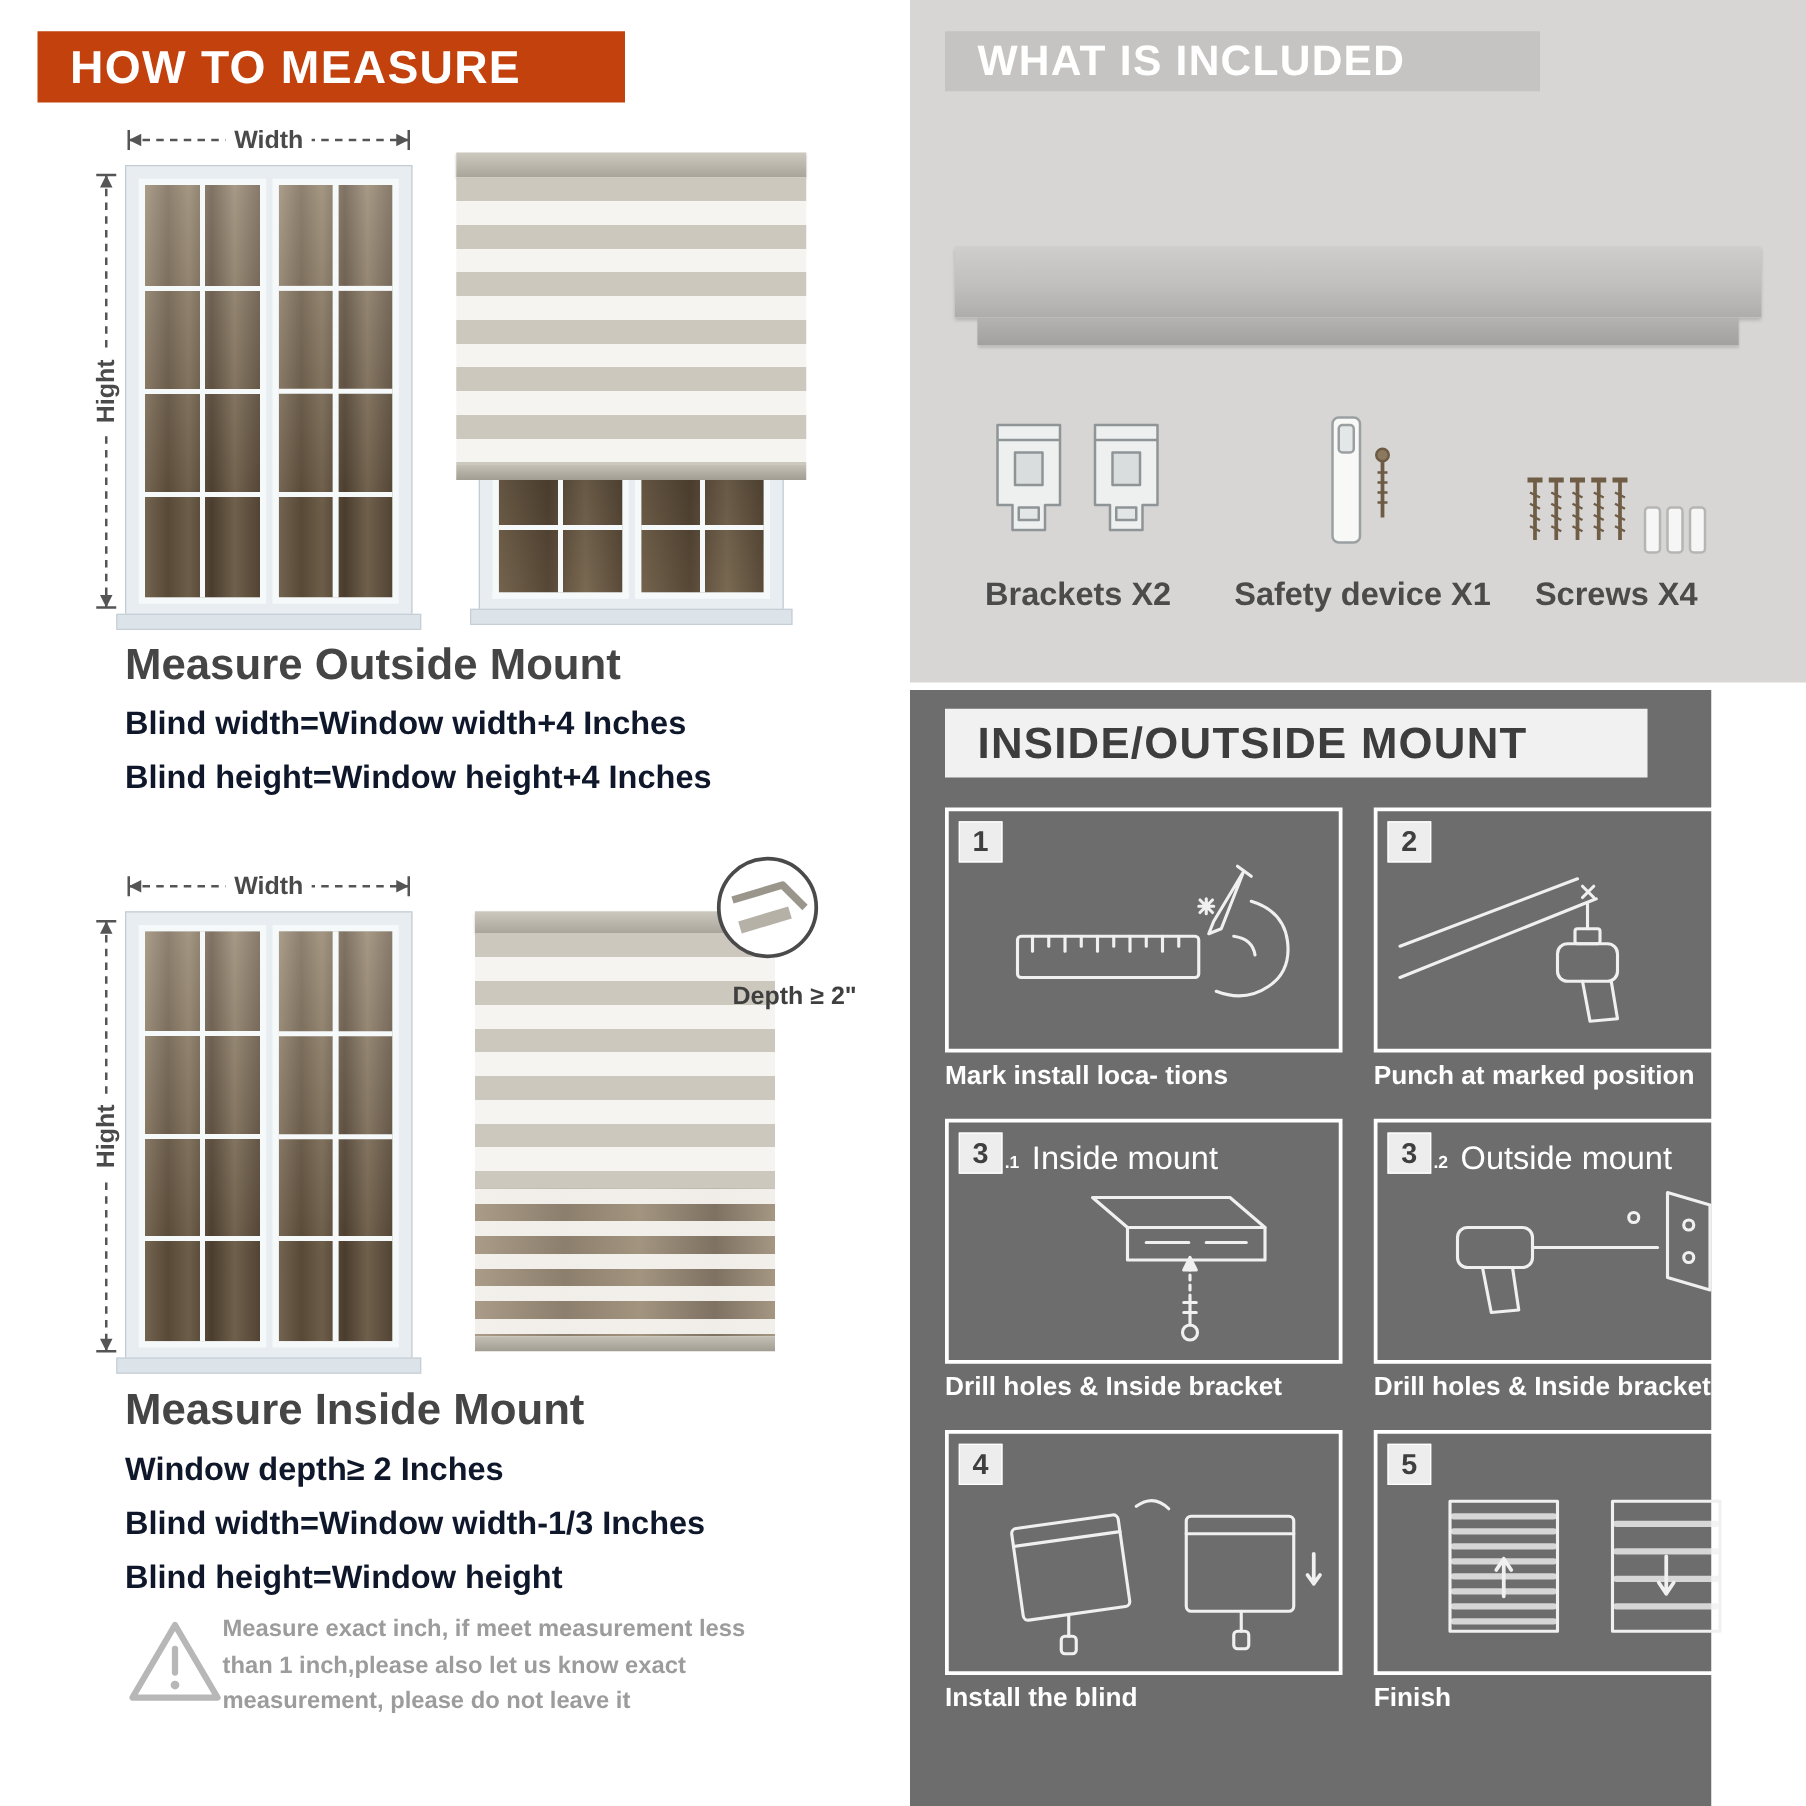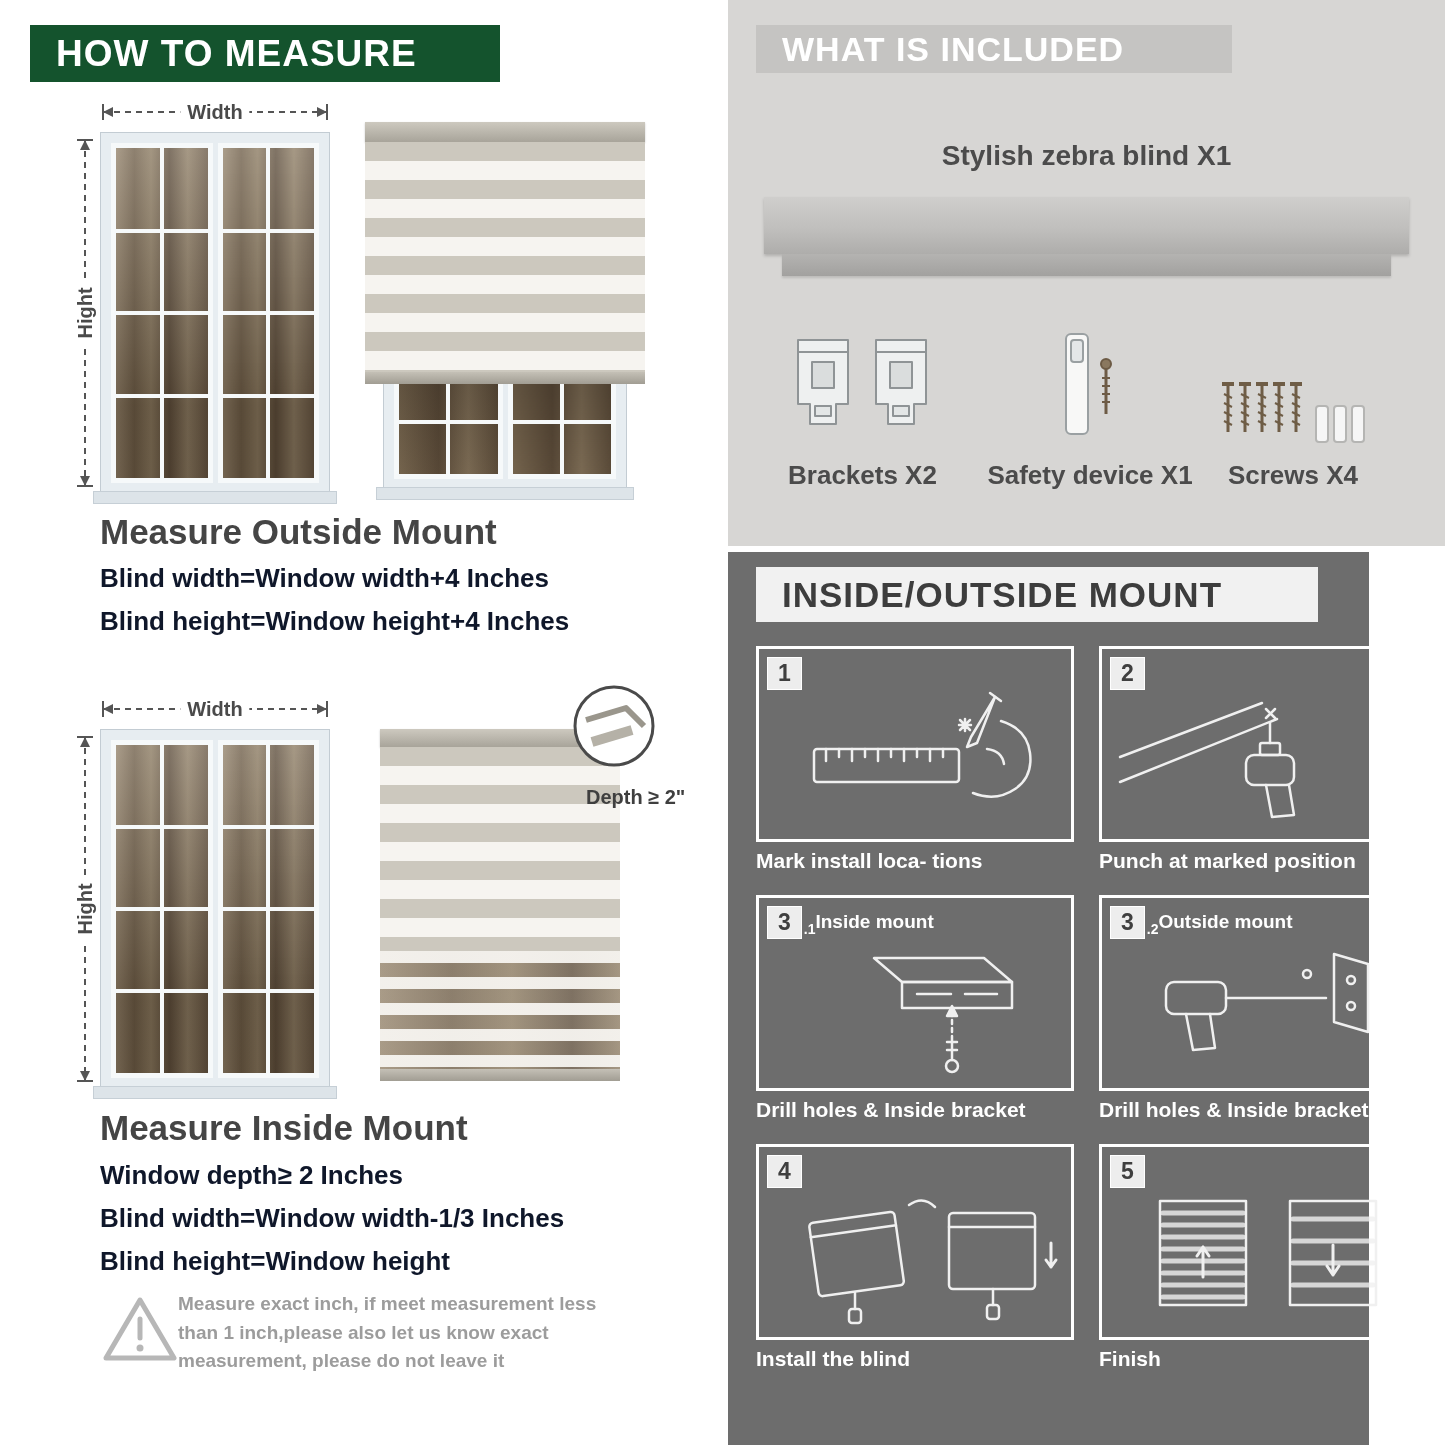--- a/index.html
+++ b/index.html
@@ -1,20 +1,20 @@
 <!DOCTYPE html>
 <html><head>
 <meta charset="utf-8">
 <style>
   *{margin:0;padding:0;box-sizing:border-box}
   html,body{width:1445px;height:1445px}
   body{position:relative;background:#fff;font-family:"Liberation Sans",sans-serif;overflow:hidden}
   .abs{position:absolute}
   .banner{display:flex;align-items:center;padding-left:26px;font-weight:700;letter-spacing:1px}
-  .banner-howto{background:#14532d;color:#fff;font-size:37px}
+  .banner-howto{background:#c2410c;color:#fff;font-size:37px}
   .banner-included{background:#c5c4c2;color:#fff;font-size:34px}
   .banner-mount{background:#f1f1f1;color:#3d3d3d;font-size:35px}
   .h1{font-size:35px;font-weight:700;color:#454545}
   .formula{font-size:26px;font-weight:700;color:#0f172a}
   .measure-label{font-size:20px;font-weight:700;color:#4a4a4a;background:#fff;padding:0 7px;line-height:1.1}
   .measure-label.vert{transform:translate(-50%,-50%) rotate(-90deg)}
   .depth-label{font-size:20px;font-weight:700;color:#3f3f3f}
   .window{background:#e7edf1;border:1px solid #c3ccd3;padding:10px;display:flex;gap:5px}
   .window::after{content:"";position:absolute;left:-8px;right:-8px;bottom:-11px;height:11px;background:#dde4e9;border:1px solid #c6cfd6}
   .sash{flex:1;border:5px solid #f6f9fa;position:relative;
@@ -43,21 +43,21 @@
   .product-label{font-size:28px;font-weight:700;color:#4b4b4b;text-align:center}
   .rail-main{background:linear-gradient(180deg,#cfcecc 0%,#c0bfbd 55%,#aeadab 100%);box-shadow:0 2px 3px rgba(0,0,0,.18)}
   .rail-sub{background:linear-gradient(180deg,#b4b3b1,#a2a19f);box-shadow:0 2px 2px rgba(0,0,0,.12)}
   .item-label{font-size:26px;font-weight:700;color:#4b4b4b;text-align:center}
   .mount-section{background:#6d6d6d}
   .mount-grid{display:grid;grid-template-columns:318px 318px;column-gap:25px;row-gap:22px}
   .panel{position:relative;height:196px;border:3px solid #fff}
   .panel-head{position:absolute;top:8px;left:8px;display:flex;align-items:flex-start;z-index:2}
   .badge{background:#ededed;color:#3f3f3f;font-weight:700;font-size:23px;line-height:1;padding:4px 10px;border:1px solid #fff}
   .badge-sub{color:#fff;font-weight:700;font-size:14px;margin:15px 0 0 2px}
-  .panel-title{color:#fff;font-weight:700;font-size:19px;margin:5px 0 0 0}
+  .panel-title{color:#fff;font-weight:400;font-size:26px;margin:5px 0 0 10px}
   .caption{margin-top:7px;font-size:21px;font-weight:700;color:#fff}
   .lineart{position:absolute;left:0;bottom:2px}
   .lineart *{stroke:#f0f0f0;fill:none;stroke-width:2.5;stroke-linecap:round;stroke-linejoin:round}
 </style>
 </head>
 <body>
 
 <div class="banner banner-howto abs" style="left:30px;top:25px;width:470px;height:57px">HOW TO MEASURE</div>
 
 <svg class="abs" style="left:100px;top:102px" width="230" height="20">
@@ -143,21 +143,20 @@
   <path d="M40,7 L74,65 L6,65 Z" fill="none" stroke="#b7b7b7" stroke-width="5" stroke-linejoin="round"></path>
   <line x1="40" y1="26" x2="40" y2="45" stroke="#b7b7b7" stroke-width="5" stroke-linecap="round"></line>
   <circle cx="40" cy="55" r="3.5" fill="#b7b7b7"></circle>
 </svg>
 <div class="warning-text abs" style="left:178px;top:1290px;width:450px">Measure exact inch, if meet measurement less than 1 inch,please also let us know exact measurement, please do not leave it</div>
 
 <div class="included-section abs" style="left:728px;top:0;width:717px;height:546px">
 
   <div class="banner banner-included abs" style="left:28px;top:25px;width:476px;height:48px">WHAT IS INCLUDED</div>
 
-  <div class="product-label abs" style="left:0;top:140px;width:100%">Stylish zebra blind X1</div>
 
   <div class="rail-main abs" style="left:36px;top:197px;width:645px;height:57px"></div>
   <div class="rail-sub abs" style="left:54px;top:254px;width:609px;height:22px"></div>
 
   <svg class="abs" style="left:60px;top:334px" width="150" height="114">
     <g stroke="#8f9496" stroke-width="2" fill="#eef0f0" stroke-linejoin="round">
       <path d="M10,6 h50 v64 h-12 v20 h-26 v-20 h-12 z"></path>
       <line x1="10" y1="18" x2="60" y2="18"></line>
       <rect x="24" y="28" width="22" height="26" fill="#dadddd"></rect>
       <rect x="27" y="72" width="16" height="10" fill="#e3e6e6"></rect>

